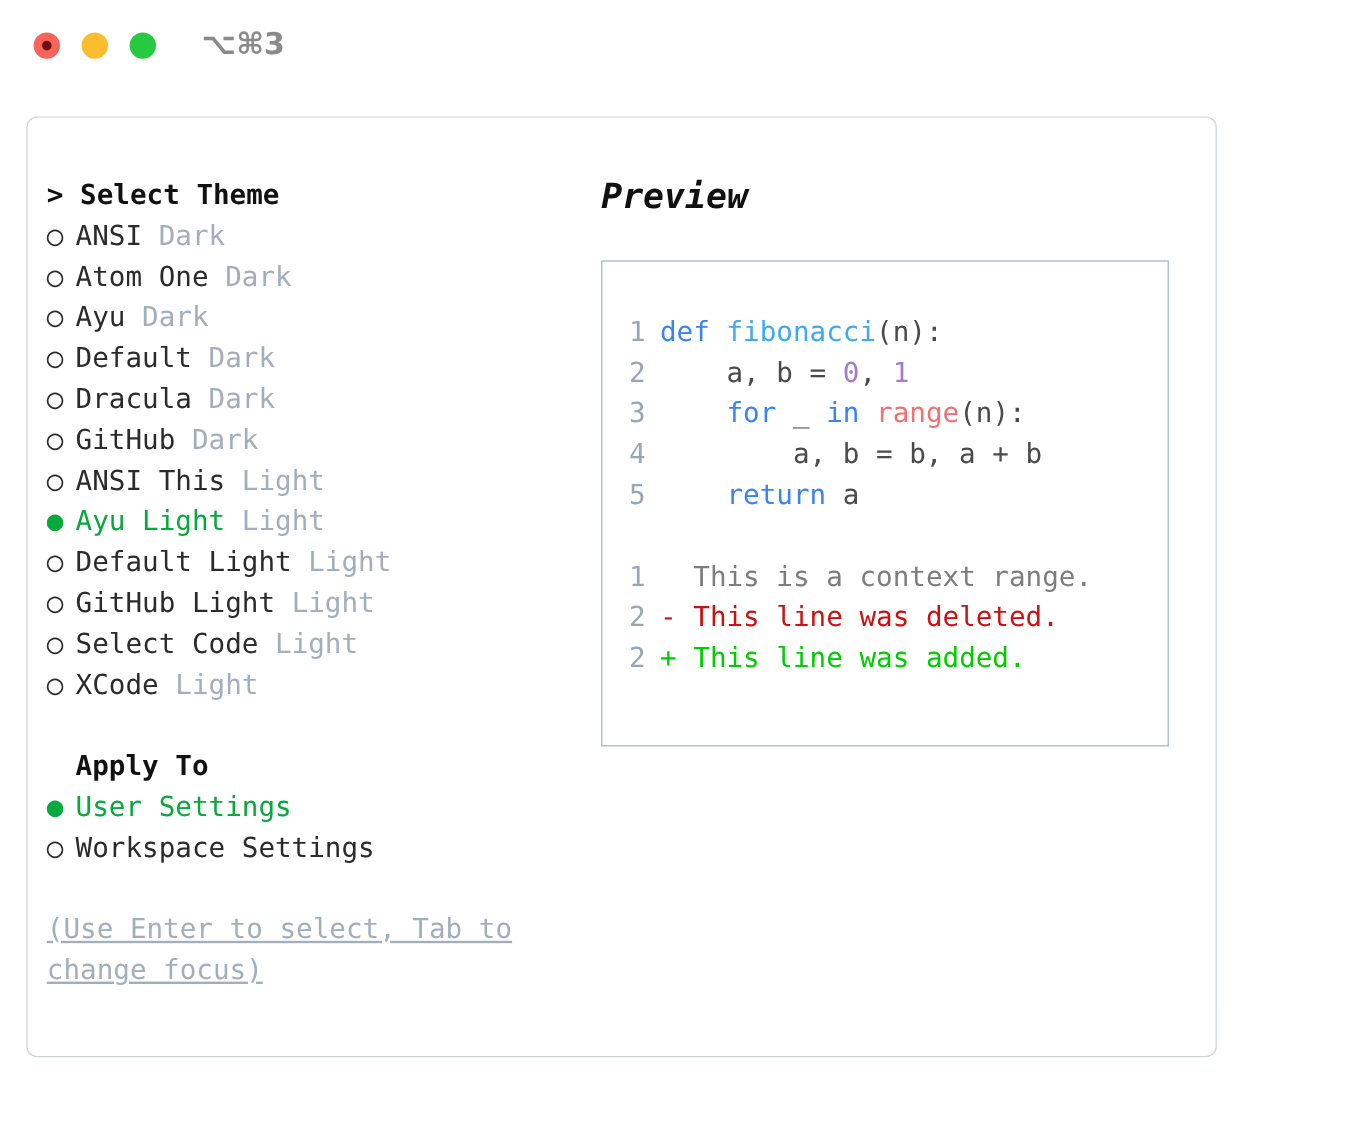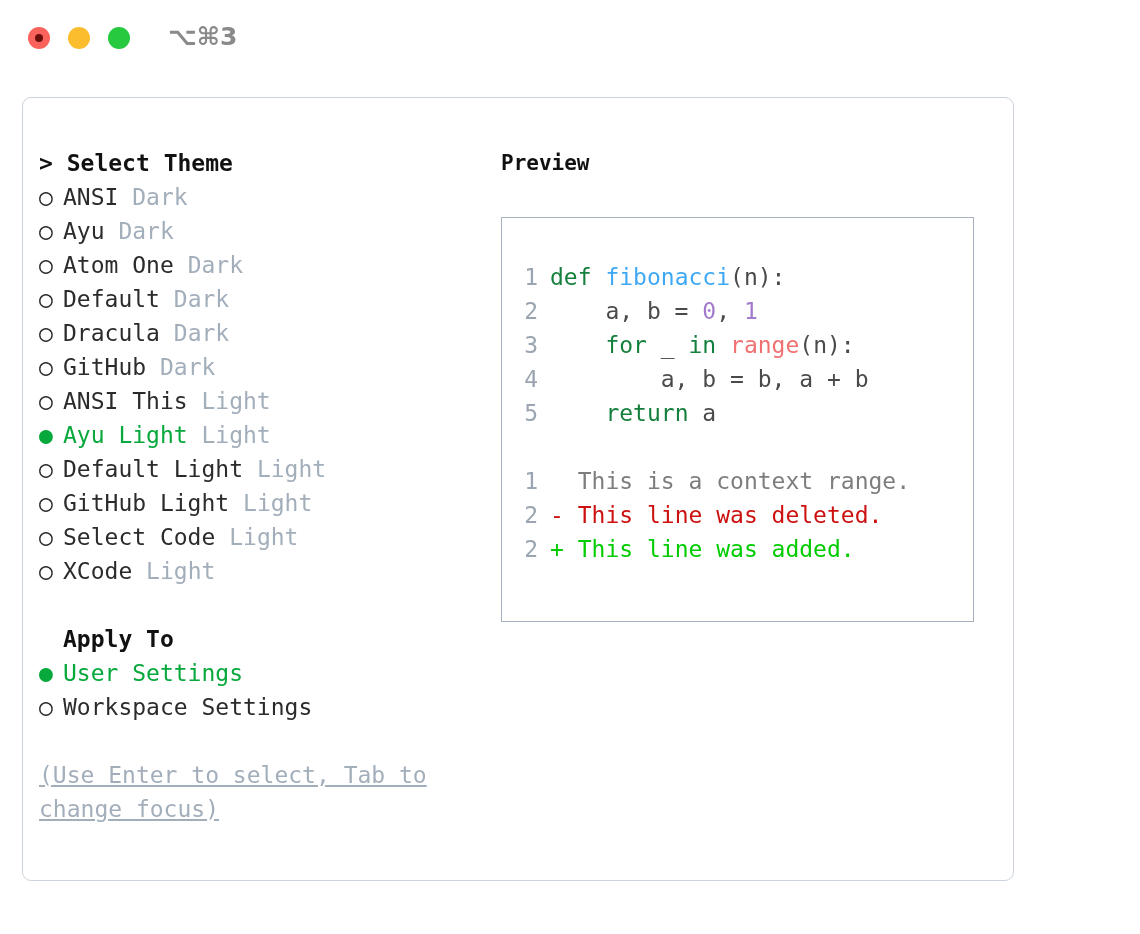--- a/index.html
+++ b/index.html
@@ -109,24 +109,25 @@
     text-decoration: underline;
   }
   
   .right-col {
     position: absolute;
     left: 478px;
     top: 48px;
     width: 490px;
   }
   .preview-head {
-    font-size: 21px;
+    font-size: 29px;
     font-weight: bold;
     color: #111111;
     line-height: 34px;
+    font-style: italic;
   }
   .preview-box {
     margin-top: 37px;
     width: 473px;
     height: 405px;
     border: 1px solid #a6b1bf;
     background: #ffffff;
     box-sizing: border-box;
     position: relative;
   }
@@ -142,21 +143,21 @@
     white-space: pre;
     color: #4a4a4a;
   }
   .ln {
     display: inline-block;
     width: 30px;
     text-align: right;
     color: #9aa5b1;
   }
   .gap { display: inline-block; width: 12px; }
-  .kw  { color: #15803d; }
+  .kw  { color: #3b82f6; }
   .fn  { color: #3fa8f5; }
   .num { color: #a37acc; }
   .bi  { color: #f07171; text-align: center; }
   .pl  { color: #4a4a4a; }
   .diff-ctx { color: #7d7d7d; }
   .diff-del { color: #cc1111; }
   .diff-add { color: #00cc00; }
 </style>
 </head>
 <body>
@@ -171,22 +172,22 @@
   </div>
 
   <div class="panel">
 
     <div class="left-col">
 
       <div class="section-head"><span class="caret">&gt;</span><span> </span><span>Select Theme</span></div>
 
       <div id="theme-list">
           <div class="opt-row"><span class="marker">○</span><span class="opt-label">ANSI</span><span> </span><span class="opt-tag">Dark</span></div>
+          <div class="opt-row"><span class="marker">○</span><span class="opt-label">Atom One</span><span> </span><span class="opt-tag">Dark</span></div>
           <div class="opt-row"><span class="marker">○</span><span class="opt-label">Ayu</span><span> </span><span class="opt-tag">Dark</span></div>
-          <div class="opt-row"><span class="marker">○</span><span class="opt-label">Atom One</span><span> </span><span class="opt-tag">Dark</span></div>
           <div class="opt-row"><span class="marker">○</span><span class="opt-label">Default</span><span> </span><span class="opt-tag">Dark</span></div>
           <div class="opt-row"><span class="marker">○</span><span class="opt-label">Dracula</span><span> </span><span class="opt-tag">Dark</span></div>
           <div class="opt-row"><span class="marker">○</span><span class="opt-label">GitHub</span><span> </span><span class="opt-tag">Dark</span></div>
           <div class="opt-row"><span class="marker">○</span><span class="opt-label">ANSI This</span><span> </span><span class="opt-tag">Light</span></div>
           <div class="opt-row"><span class="marker sel">●</span><span class="opt-label sel">Ayu Light</span><span> </span><span class="opt-tag">Light</span></div>
           <div class="opt-row"><span class="marker">○</span><span class="opt-label">Default Light</span><span> </span><span class="opt-tag">Light</span></div>
           <div class="opt-row"><span class="marker">○</span><span class="opt-label">GitHub Light</span><span> </span><span class="opt-tag">Light</span></div>
           <div class="opt-row"><span class="marker">○</span><span class="opt-label">Select Code</span><span> </span><span class="opt-tag">Light</span></div>
           <div class="opt-row"><span class="marker">○</span><span class="opt-label">XCode</span><span> </span><span class="opt-tag">Light</span></div>
         </div>

